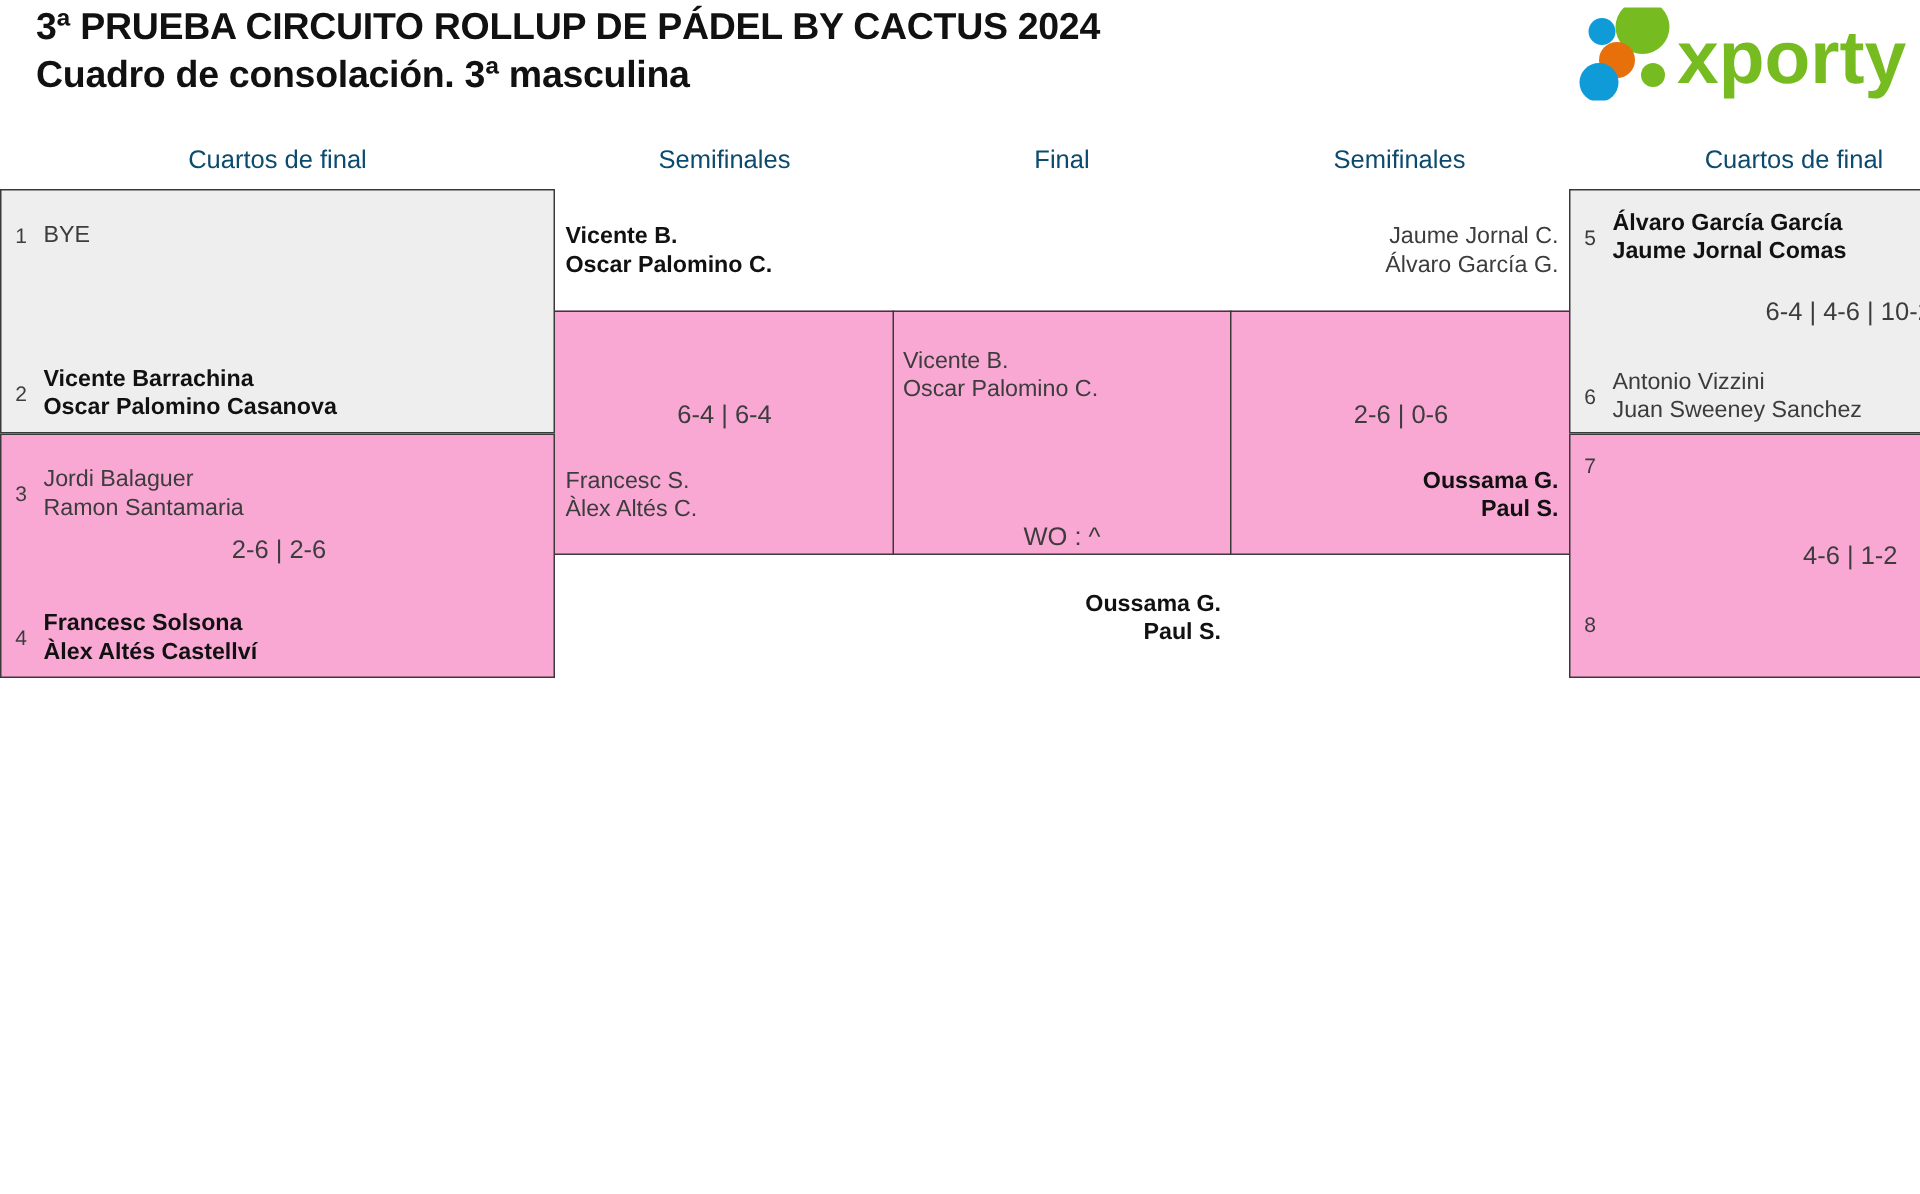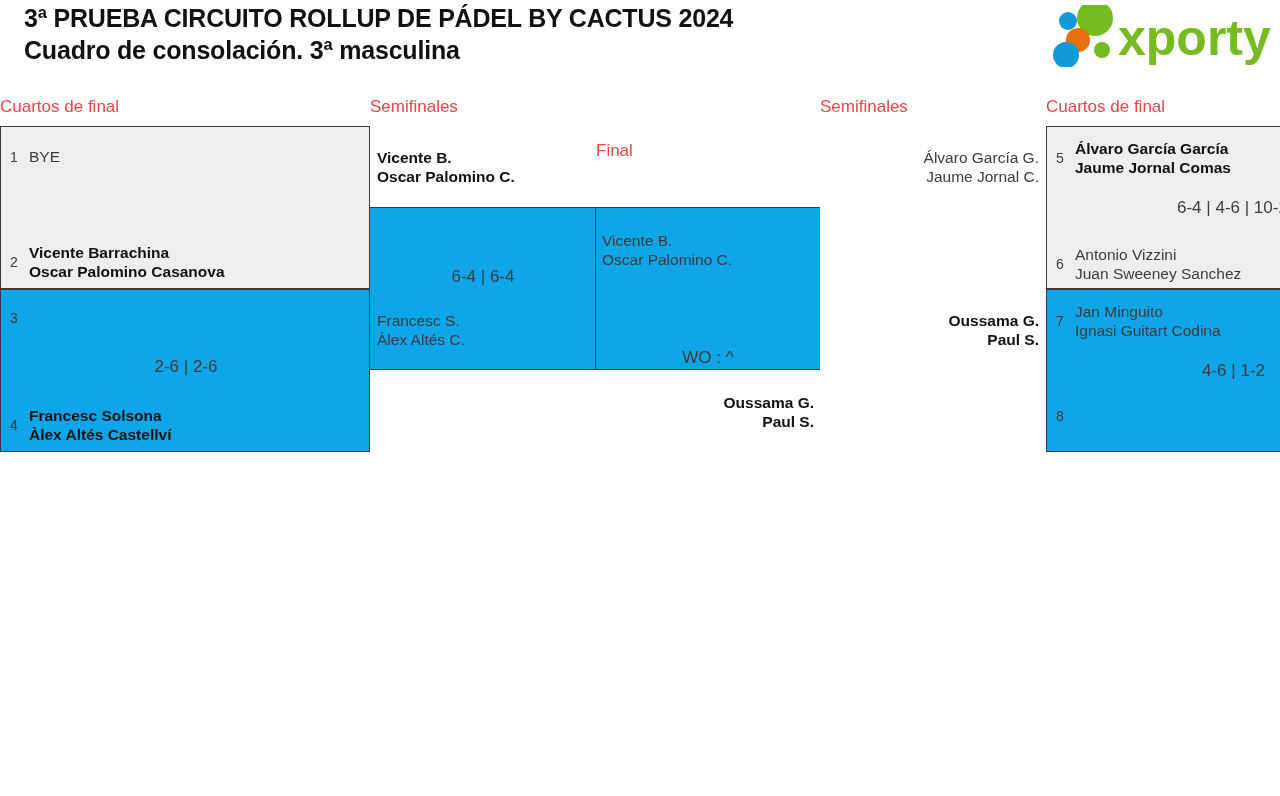--- a/index.html
+++ b/index.html
@@ -19,31 +19,31 @@
   .title-line {
     font-size: 25px; font-weight: 700; letter-spacing: -0.2px;
     line-height: 32px; white-space: nowrap; color: #111111;
   }
   .logo { position: absolute; left: 1048px; top: 5px; width: 232px; height: 62px; }
   .logo svg { display: block; }
 
   
   .round-header {
     position: absolute; top: 96px; height: 22px;
-    font-size: 17px; font-weight: 400; color: #ef4444;
-    text-align: left; line-height: 22px; white-space: nowrap;
+    font-size: 17px; font-weight: 400; color: #0c4a6e;
+    text-align: center; line-height: 22px; white-space: nowrap;
   }
 
   
   .bracket { position: absolute; left: 0; top: 126px; width: 1280px; height: 340px; }
 
   .mbox {
     position: absolute;
     border: 1px solid #3a3a3a;
-    background: #0ea5e9;
+    background: #f9a8d4;
   }
   .mbox.shaded { background: #eeeeee; }
   .mbox.no-left { border-left: none; }
   .mbox.no-right { border-right: none; }
 
   
   .entry { position: absolute; display: flex; align-items: center; gap: 8px; }
   .seed {
     font-size: 14px; color: #3c3c3c; width: 14px; text-align: center;
     flex: 0 0 14px; line-height: 16px;
@@ -86,21 +86,21 @@
         </g>
         <g fill="#76bc21">
           <text x="70" y="50" font-family="Liberation Sans, sans-serif" font-size="50" font-weight="700">xporty</text>
         </g>
       </svg>
     </div>
   </div>
 
   <div class="round-header" style="left:0px;   width:370px;">Cuartos de final</div>
   <div class="round-header" style="left:370px; width:226px;">Semifinales</div>
-  <div class="round-header" style="left:596px; width:224px;margin-top:44px;">Final</div>
+  <div class="round-header" style="left:596px; width:224px;">Final</div>
   <div class="round-header" style="left:820px; width:226px;">Semifinales</div>
   <div class="round-header" style="left:1046px;width:300px;">Cuartos de final</div>
 
   <div class="bracket">
 
     <div class="mbox shaded" style="left:0px; top:0px; width:370px; height:163px;">
       <div class="entry" style="left:6px; top:20px;">
         <span class="seed">1</span>
         <span class="names">
           <div class="nm">BYE</div>
@@ -112,20 +112,24 @@
           <div class="nm">Vicente Barrachina</div>
           <div class="nm">Oscar Palomino Casanova</div>
         </span>
       </div>
       <div class="score calign" style="left:0px; top:68px; width:370px;"></div>
     </div>
 
     <div class="mbox" style="left:0px; top:163px; width:370px; height:163px;">
       <div class="entry" style="left:6px; top:20px;">
         <span class="seed">3</span>
+        <span class="names">
+          <div class="nm">Jordi Balaguer</div>
+          <div class="nm">Ramon Santamaria</div>
+        </span>
       </div>
       <div class="entry" style="left:6px; top:116px;">
         <span class="seed">4</span>
         <span class="names win">
           <div class="nm">Francesc Solsona</div>
           <div class="nm">Àlex Altés Castellví</div>
         </span>
       </div>
       <div class="score calign" style="left:0px; top:68px; width:370px;">2-6 | 2-6</div>
     </div>
@@ -148,23 +152,26 @@
     </div>
     <div class="adv" style="left:602px; top:105px;">
       <div class="nm">Vicente B.</div>
       <div class="nm">Oscar Palomino C.</div>
     </div>
     <div class="adv win ralign" style="left:620px; top:267px; width:194px;">
       <div class="nm">Oussama G.</div>
       <div class="nm">Paul S.</div>
     </div>
 
+    <div class="mbox no-right" style="left:820px; top:81px; width:226px; height:163px;">
+      <div class="score calign" style="left:0px; top:60px; width:226px;">2-6 | 0-6</div>
+    </div>
     <div class="adv ralign" style="left:820px; top:22px; width:219px;">
+      <div class="nm">Jaume Jornal C.</div>
       <div class="nm">Álvaro García G.</div>
-      <div class="nm">Jaume Jornal C.</div>
     </div>
     <div class="adv win ralign" style="left:820px; top:185px; width:219px;">
       <div class="nm">Oussama G.</div>
       <div class="nm">Paul S.</div>
     </div>
 
     <div class="mbox shaded" style="left:1046px; top:0px; width:300px; height:163px;">
       <div class="entry" style="left:6px; top:12px;">
         <span class="seed">5</span>
         <span class="names win">
@@ -178,24 +185,20 @@
           <div class="nm">Antonio Vizzini</div>
           <div class="nm">Juan Sweeney Sanchez</div>
         </span>
       </div>
       <div class="score" style="left:130px; top:72px;">6-4 | 4-6 | 10-2</div>
     </div>
 
     <div class="mbox" style="left:1046px; top:163px; width:300px; height:163px;">
       <div class="entry" style="left:6px; top:12px;">
         <span class="seed">7</span>
-        <span class="names">
-          <div class="nm">Jan Minguito</div>
-          <div class="nm">Ignasi Guitart Codina</div>
-        </span>
       </div>
       <div class="entry" style="left:6px; top:118px;">
         <span class="seed">8</span>
       </div>
       <div class="score" style="left:155px; top:72px;">4-6 | 1-2</div>
     </div>
 
   </div>
 </div>
 

